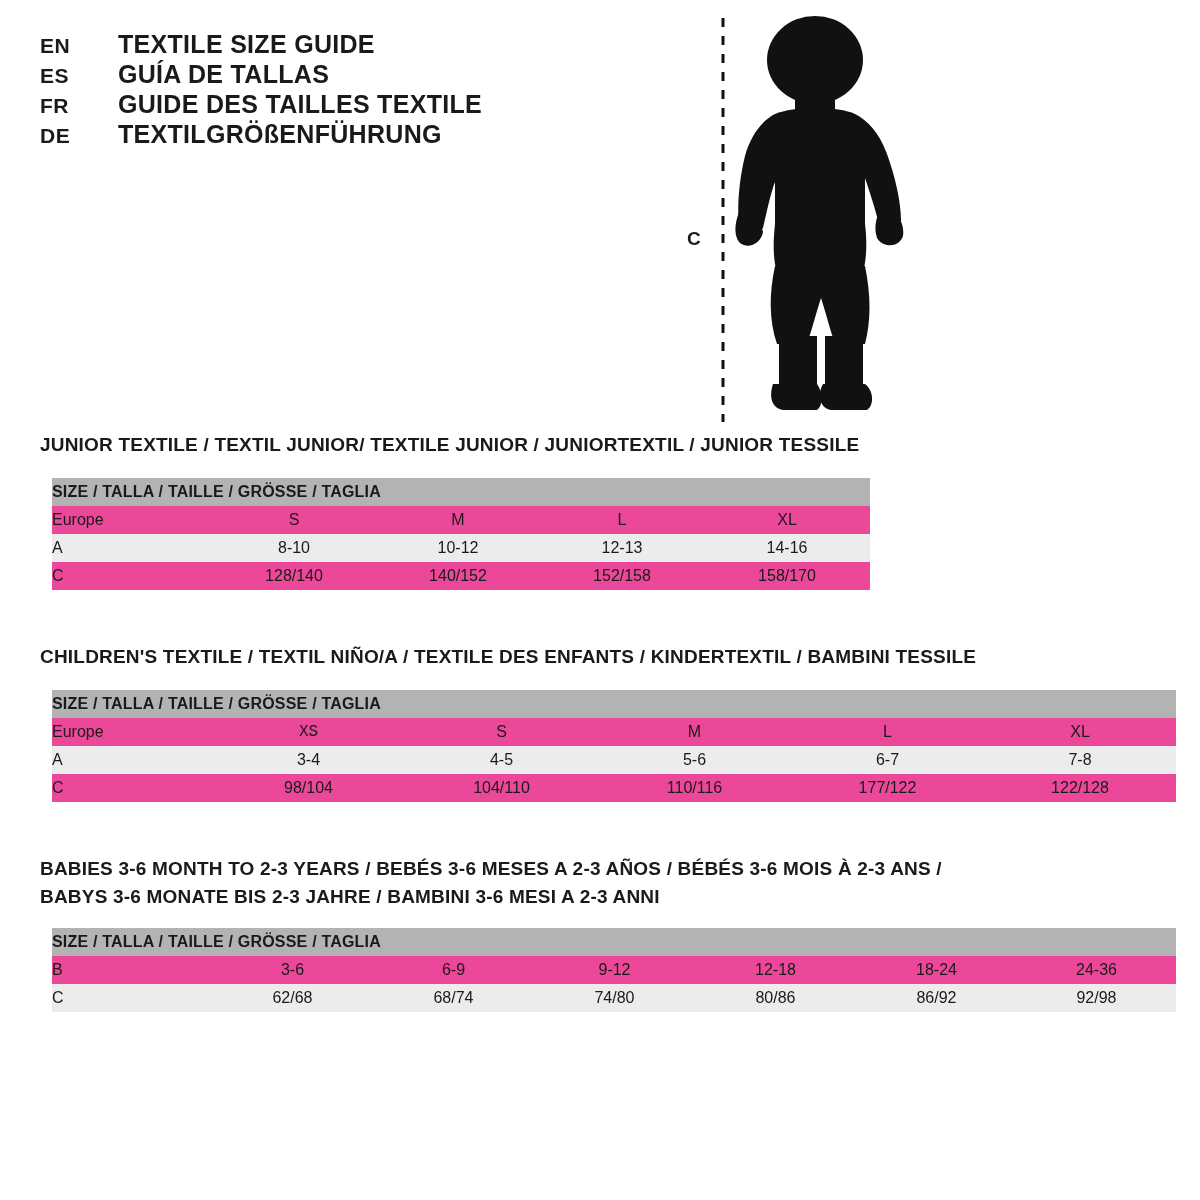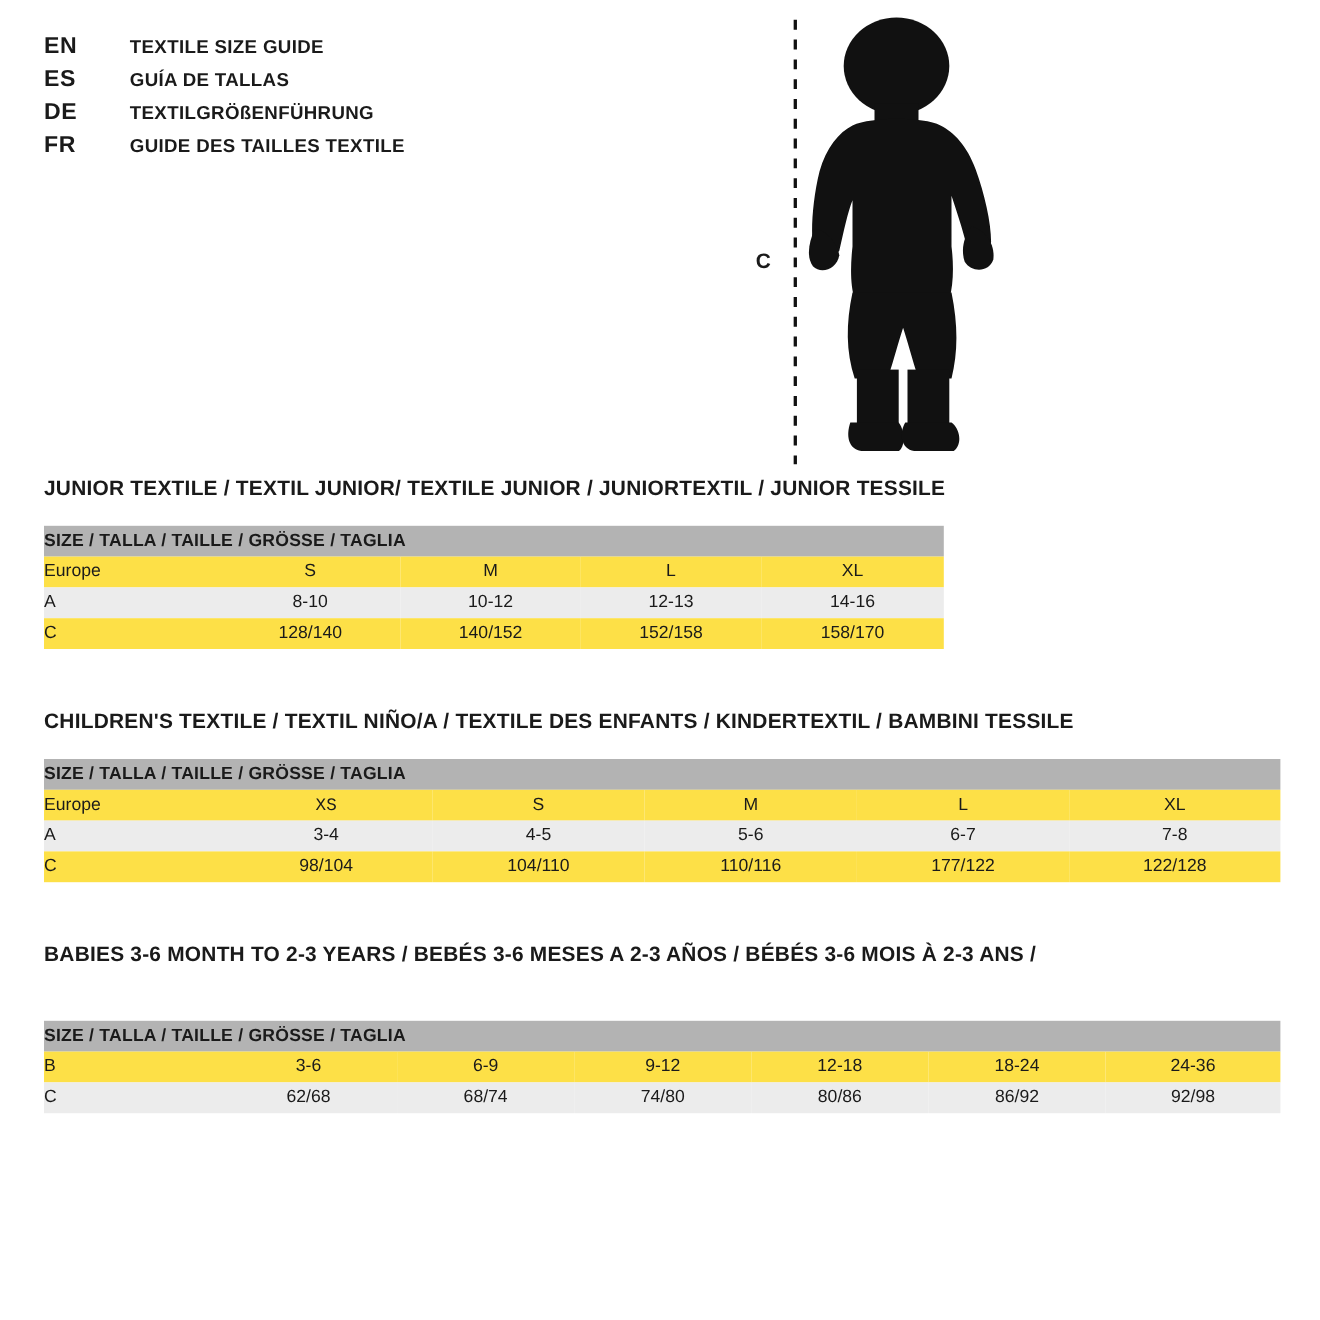--- a/index.html
+++ b/index.html
@@ -36,21 +36,21 @@
     height: 30px;
     white-space: nowrap;
   }
   .lang-code {
     width: 78px;
     font-size: 21px;
     font-weight: 700;
     letter-spacing: .5px;
   }
   .lang-text {
-    font-size: 17px;
+    font-size: 25px;
     font-weight: 700;
     letter-spacing: .3px;
   }
 
   
   .figure-area {
     position: absolute;
     right: 55px;
     top: 10px;
     width: 260px;
@@ -76,37 +76,37 @@
   }
   .section-title .sub {
     display: block;
     margin-top: 6px;
   }
 
   
   table.size-table {
     position: absolute;
     border-collapse: collapse;
-    left: 40px;
+    left: 52px;
     font-size: 16px;
   }
   table.size-table td {
     padding: 0;
     height: 28px;
     vertical-align: middle;
   }
   .hdr-band td {
     background: #b3b3b3;
     font-weight: 700;
     font-size: 16px;
     letter-spacing: .2px;
     padding-left: 8px;
     height: 26px;
   }
-  .row-white td { background: #fde047; }
+  .row-white td { background: #ec4899; }
   .row-grey td { background: #ececec; }
   .lbl {
     padding-left: 8px;
     font-weight: 400;
     text-align: left;
   }
   .val {
     text-align: center;
     font-weight: 400;
   }
@@ -130,26 +130,26 @@
   <div class="lang-block">
     <div class="lang-row">
       <span class="lang-code">EN</span>
       <span class="lang-text">TEXTILE SIZE GUIDE</span>
     </div>
     <div class="lang-row">
       <span class="lang-code">ES</span>
       <span class="lang-text">GUÍA DE TALLAS</span>
     </div>
     <div class="lang-row">
+      <span class="lang-code">FR</span>
+      <span class="lang-text">GUIDE DES TAILLES TEXTILE</span>
+    </div>
+    <div class="lang-row">
       <span class="lang-code">DE</span>
       <span class="lang-text">TEXTILGRÖßENFÜHRUNG</span>
-    </div>
-    <div class="lang-row">
-      <span class="lang-code">FR</span>
-      <span class="lang-text">GUIDE DES TAILLES TEXTILE</span>
     </div>
   </div>
 
   <div class="figure-area">
     <span class="c-label">C</span>
     <svg width="260" height="420" viewBox="0 0 260 420">
 
       <line x1="36" y1="8" x2="36" y2="412" stroke="#111" stroke-width="3" stroke-dasharray="9 9"></line>
 
       <g fill="#111">
@@ -249,20 +249,21 @@
       <td class="val">104/110</td>
       <td class="val">110/116</td>
       <td class="val">177/122</td>
       <td class="val">122/128</td>
     </tr>
   </tbody>
     </table>
 
   <div class="section-title" style="top:858px;">
     <span>BABIES 3-6 MONTH TO 2-3 YEARS / BEBÉS 3-6 MESES A 2-3 AÑOS / BÉBÉS 3-6 MOIS À 2-3 ANS /</span>
+    <span class="sub">BABYS 3-6 MONATE BIS 2-3 JAHRE / BAMBINI 3-6 MESI A 2-3 ANNI</span>
   </div>
 
   <table class="size-table" style="top:928px; width:1124px;">
     <tbody>
         <tr class="hdr-band">
       <td colspan="7">SIZE / TALLA / TAILLE / GRÖSSE / TAGLIA</td>
     </tr>
     <tr class="row-white">
       <td class="lbl" style="width:160px;">B</td>
       <td class="val" style="width:161px;">3-6</td>

